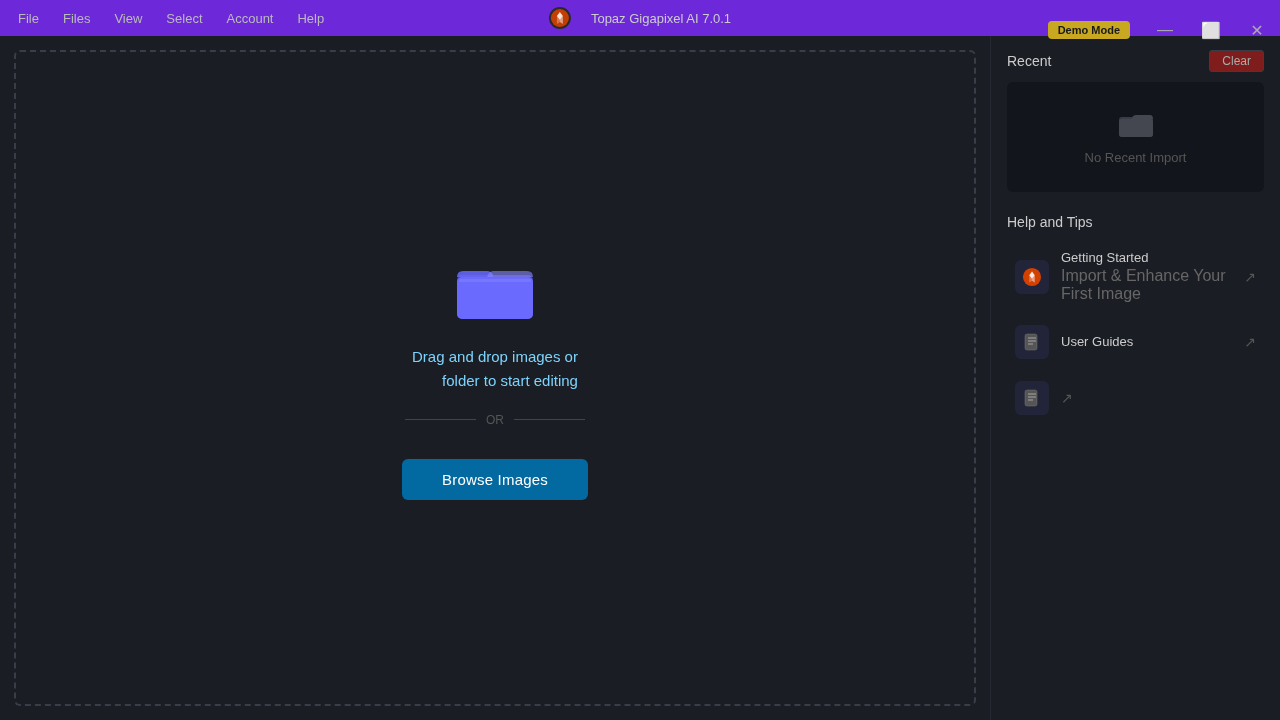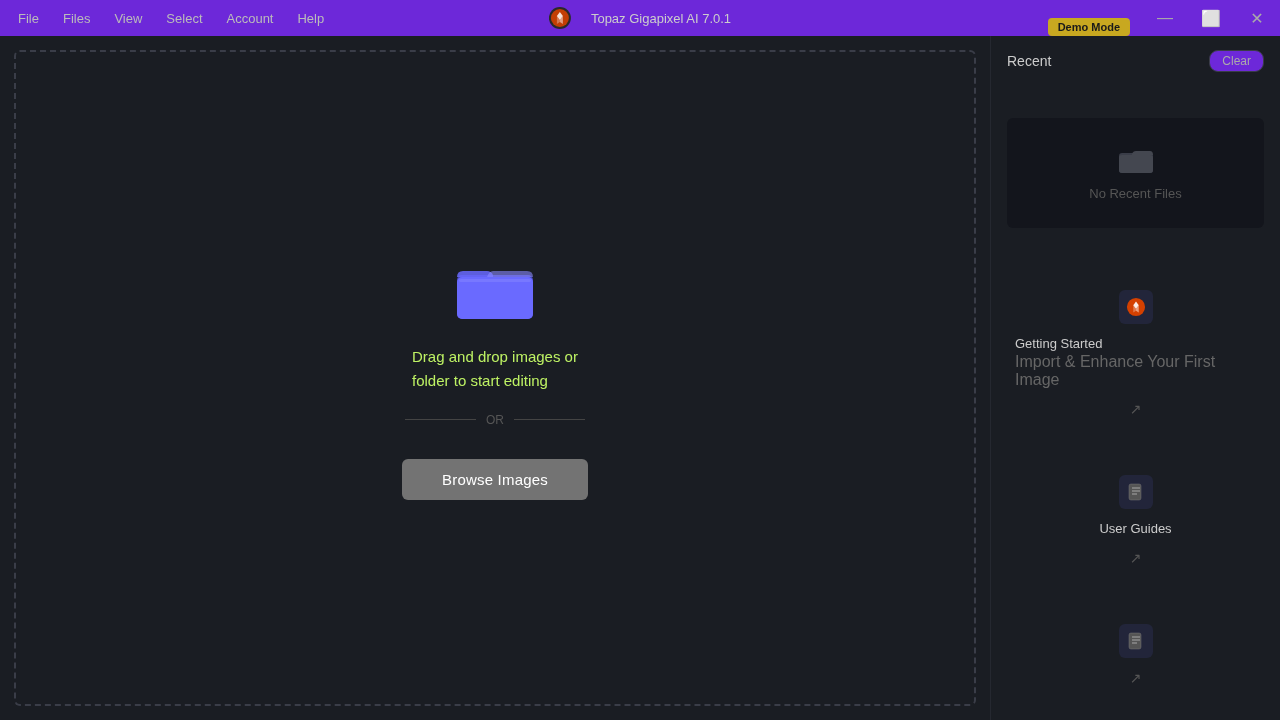--- a/index.html
+++ b/index.html
@@ -52,24 +52,24 @@
     }
 
     #topaz-logo {
       width: 22px;
       height: 22px;
     }
 
     #window-controls {
       position: absolute;
       right: 0;
-      top: 0;
+      top: 12px;
       height: 100%;
       display: flex;
-      align-items: flex-end;
+      align-items: center;
     }
 
     #demo-mode-badge {
       background: #c8a820;
       color: #1a1a1a;
       font-size: 11px;
       font-weight: 600;
       padding: 3px 10px;
       border-radius: 4px;
       margin-right: 12px;
@@ -108,22 +108,22 @@
     #folder-icon-wrapper {
       margin-bottom: 20px;
     }
 
     #folder-svg {
       width: 80px;
       height: 65px;
     }
 
     #drop-text {
-      text-align: left;
-      color: #bef264;
+      text-align: right;
+      color: #7dd3fc;
       font-size: 15px;
       line-height: 1.6;
       margin-bottom: 20px;
     }
 
     #or-divider {
       display: flex;
       align-items: center;
       width: 180px;
       margin-bottom: 32px;
@@ -134,62 +134,61 @@
 
     #or-divider::before,
     #or-divider::after {
       content: '';
       flex: 1;
       height: 1px;
       background: #444;
     }
 
     #browse-button {
-      background: #737373;
+      background: #0369a1;
       color: #fff;
       border: none;
       border-radius: 6px;
       padding: 12px 40px;
       font-size: 15px;
       cursor: pointer;
       font-weight: 500;
       letter-spacing: 0.2px;
     }
 
     
     #sidebar {
       width: 290px;
       background: #1a1d23;
       display: flex;
       flex-direction: column;
       padding: 14px 0 0 0;
       border-left: 1px solid #252830;
-      gap: 36px;
     }
 
     #recent-header {
       display: flex;
       align-items: center;
       justify-content: space-between;
       padding: 0 16px 10px 16px;
     }
 
     #recent-title {
       font-size: 14px;
       color: #ccc;
       font-weight: 500;
     }
 
     #clear-button {
-      background: #6d28d9;
+      background: #7f1d1d;
       border: 1px solid #3a3d48;
       color: #aaa;
       font-size: 12px;
       padding: 3px 12px;
-      border-radius: 9px;
+      border-radius: 3px;
       cursor: pointer;
     }
 
     #recent-panel {
       margin: 0 16px 16px 16px;
       background: #13151c;
       border-radius: 6px;
       height: 110px;
       display: flex;
       flex-direction: column;
@@ -211,21 +210,20 @@
     }
 
     .help-item {
       display: flex;
       align-items: center;
       padding: 10px 16px;
       cursor: pointer;
       border-radius: 6px;
       margin: 0 8px 2px 8px;
       gap: 12px;
-      flex-direction: column;
     }
 
     .help-item-icon {
       width: 34px;
       height: 34px;
       background: #22253a;
       border-radius: 6px;
       display: flex;
       align-items: center;
       justify-content: center;
@@ -327,23 +325,24 @@
 
     <div id="recent-panel">
       <div id="no-files-icon">
         
         <svg width="36" height="30" viewBox="0 0 36 30" xmlns="http://www.w3.org/2000/svg">
           <rect x="1" y="8" width="34" height="20" rx="3" ry="3" fill="#3a3d48"></rect>
           <path d="M1,10 L35,10 Q35,6 32,6 L18,6 Q15,6 14,9 L14,10 Z" fill="#444750"></path>
           <rect x="1" y="10" width="34" height="18" rx="3" ry="3" fill="#444750"></rect>
         </svg>
       </div>
-      <span>No Recent Files</span>
-    </div>
-
+      <span>No Recent Import</span>
+    </div>
+
+    <div id="help-title">Help and Tips</div>
 
     <div class="help-item">
       <div class="help-item-icon">
         <svg width="20" height="20" viewBox="0 0 22 22" xmlns="http://www.w3.org/2000/svg">
           <circle cx="11" cy="11" r="10" fill="#d44000"></circle>
           <polygon points="11,5 14,9 11,13 8,9" fill="#fff" opacity="0.9"></polygon>
           <polygon points="11,13 14,9 14,17 11,15" fill="#fff" opacity="0.5"></polygon>
           <polygon points="11,13 8,9 8,17 11,15" fill="#fff" opacity="0.3"></polygon>
         </svg>
       </div>

